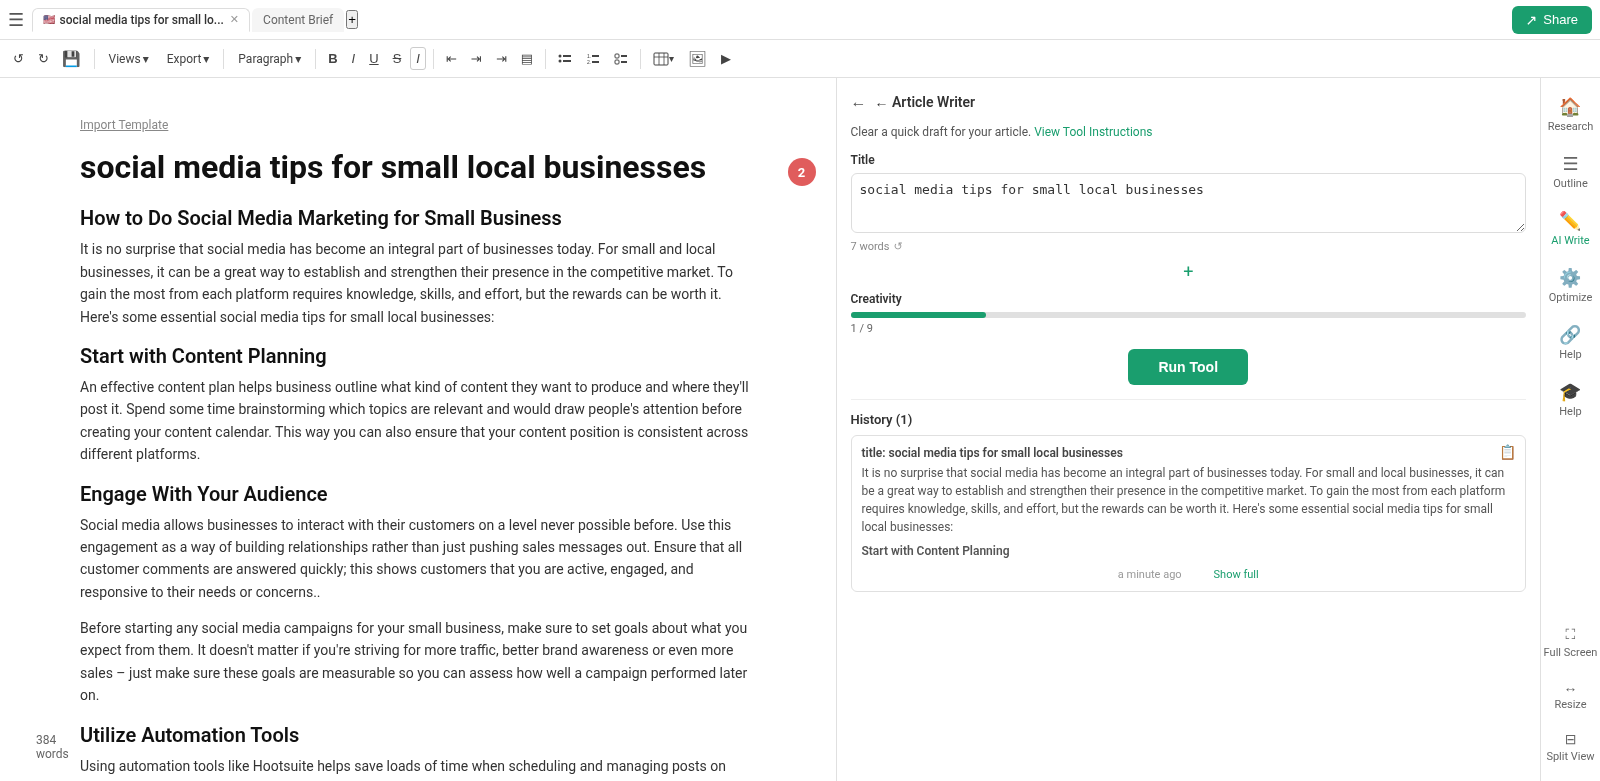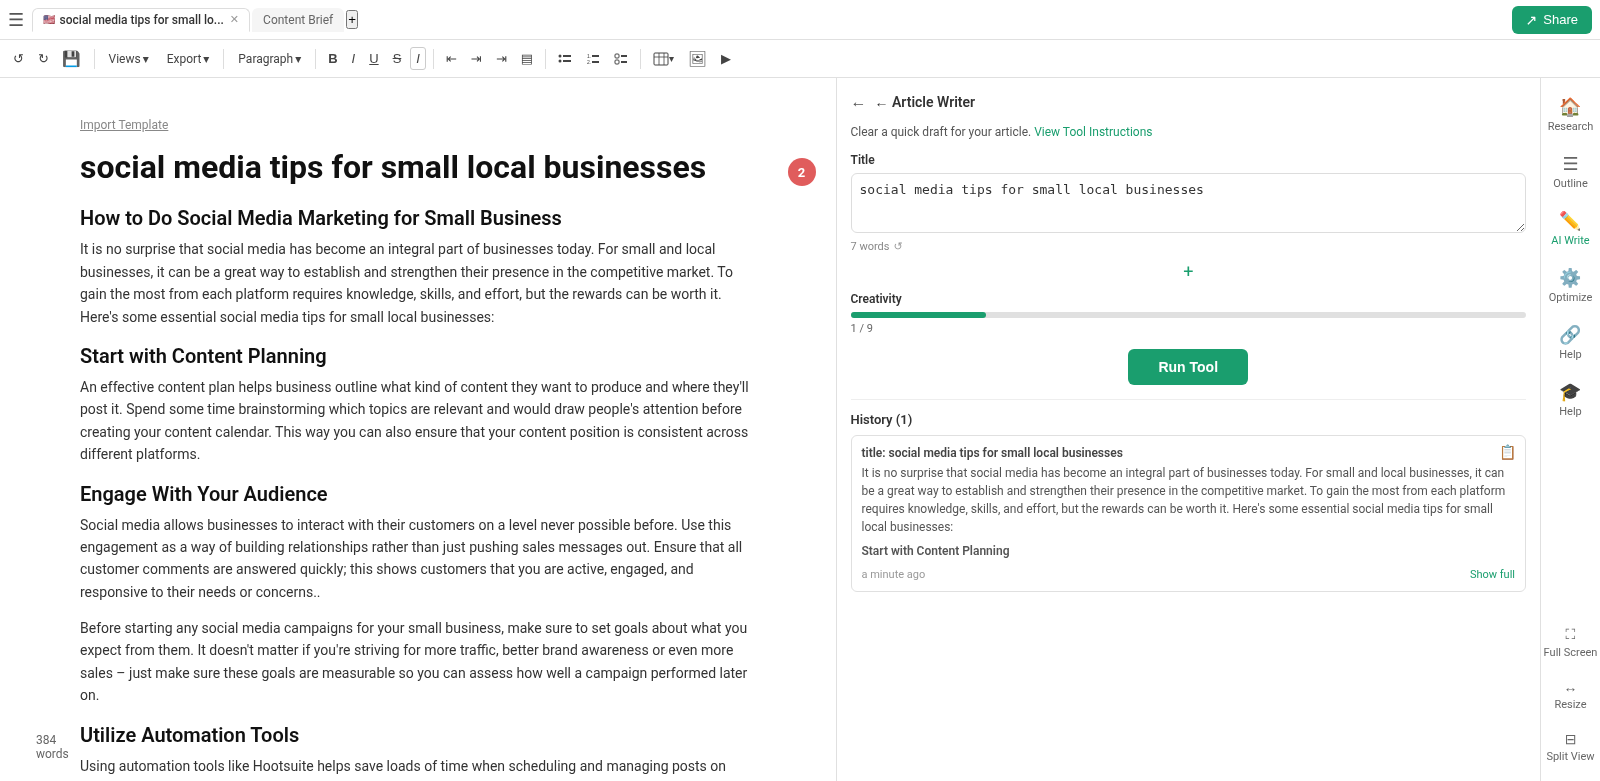--- a/index.html
+++ b/index.html
@@ -60,21 +60,21 @@
     .creativity-bar-bg { flex: 1; height: 6px; background: #e0e0e0; border-radius: 3px; }
     .creativity-bar-fill { height: 6px; background: #1a9e6e; border-radius: 3px; width: 20%; }
     .creativity-val { font-size: 11px; color: #666; margin-top: 4px; }
     .run-tool-btn { background: #1a9e6e; color: white; border: none; padding: 10px 20px; border-radius: 6px; font-size: 14px; font-weight: 600; cursor: pointer; display: block; margin: 14px auto; width: 120px; text-align: center; }
     .history-section { margin-top: 10px; }
     .history-title { font-size: 13px; font-weight: 600; color: #333; margin-bottom: 8px; }
     .history-card { border: 1px solid #e0e0e0; border-radius: 6px; padding: 10px; font-size: 12px; color: #444; position: relative; }
     .history-copy { position: absolute; top: 8px; right: 8px; font-size: 14px; color: #999; cursor: pointer; }
     .history-card-title { font-weight: 600; margin-bottom: 4px; }
     .history-card-text { font-size: 12px; line-height: 1.5; color: #555; }
-    .history-meta { display: flex; justify-content: space-between; align-items: center; margin-top: 8px; gap: 32px; }
+    .history-meta { display: flex; justify-content: center; align-items: center; margin-top: 8px; gap: 32px; }
     .history-time { font-size: 11px; color: #999; }
     .show-full-link { font-size: 11px; color: #1a9e6e; cursor: pointer; }
     .divider { height: 1px; background: #eee; margin: 12px 0; }
   </style>
 </head>
 <body>
 
 <div id="topbar">
   <div class="tab-group">
 

